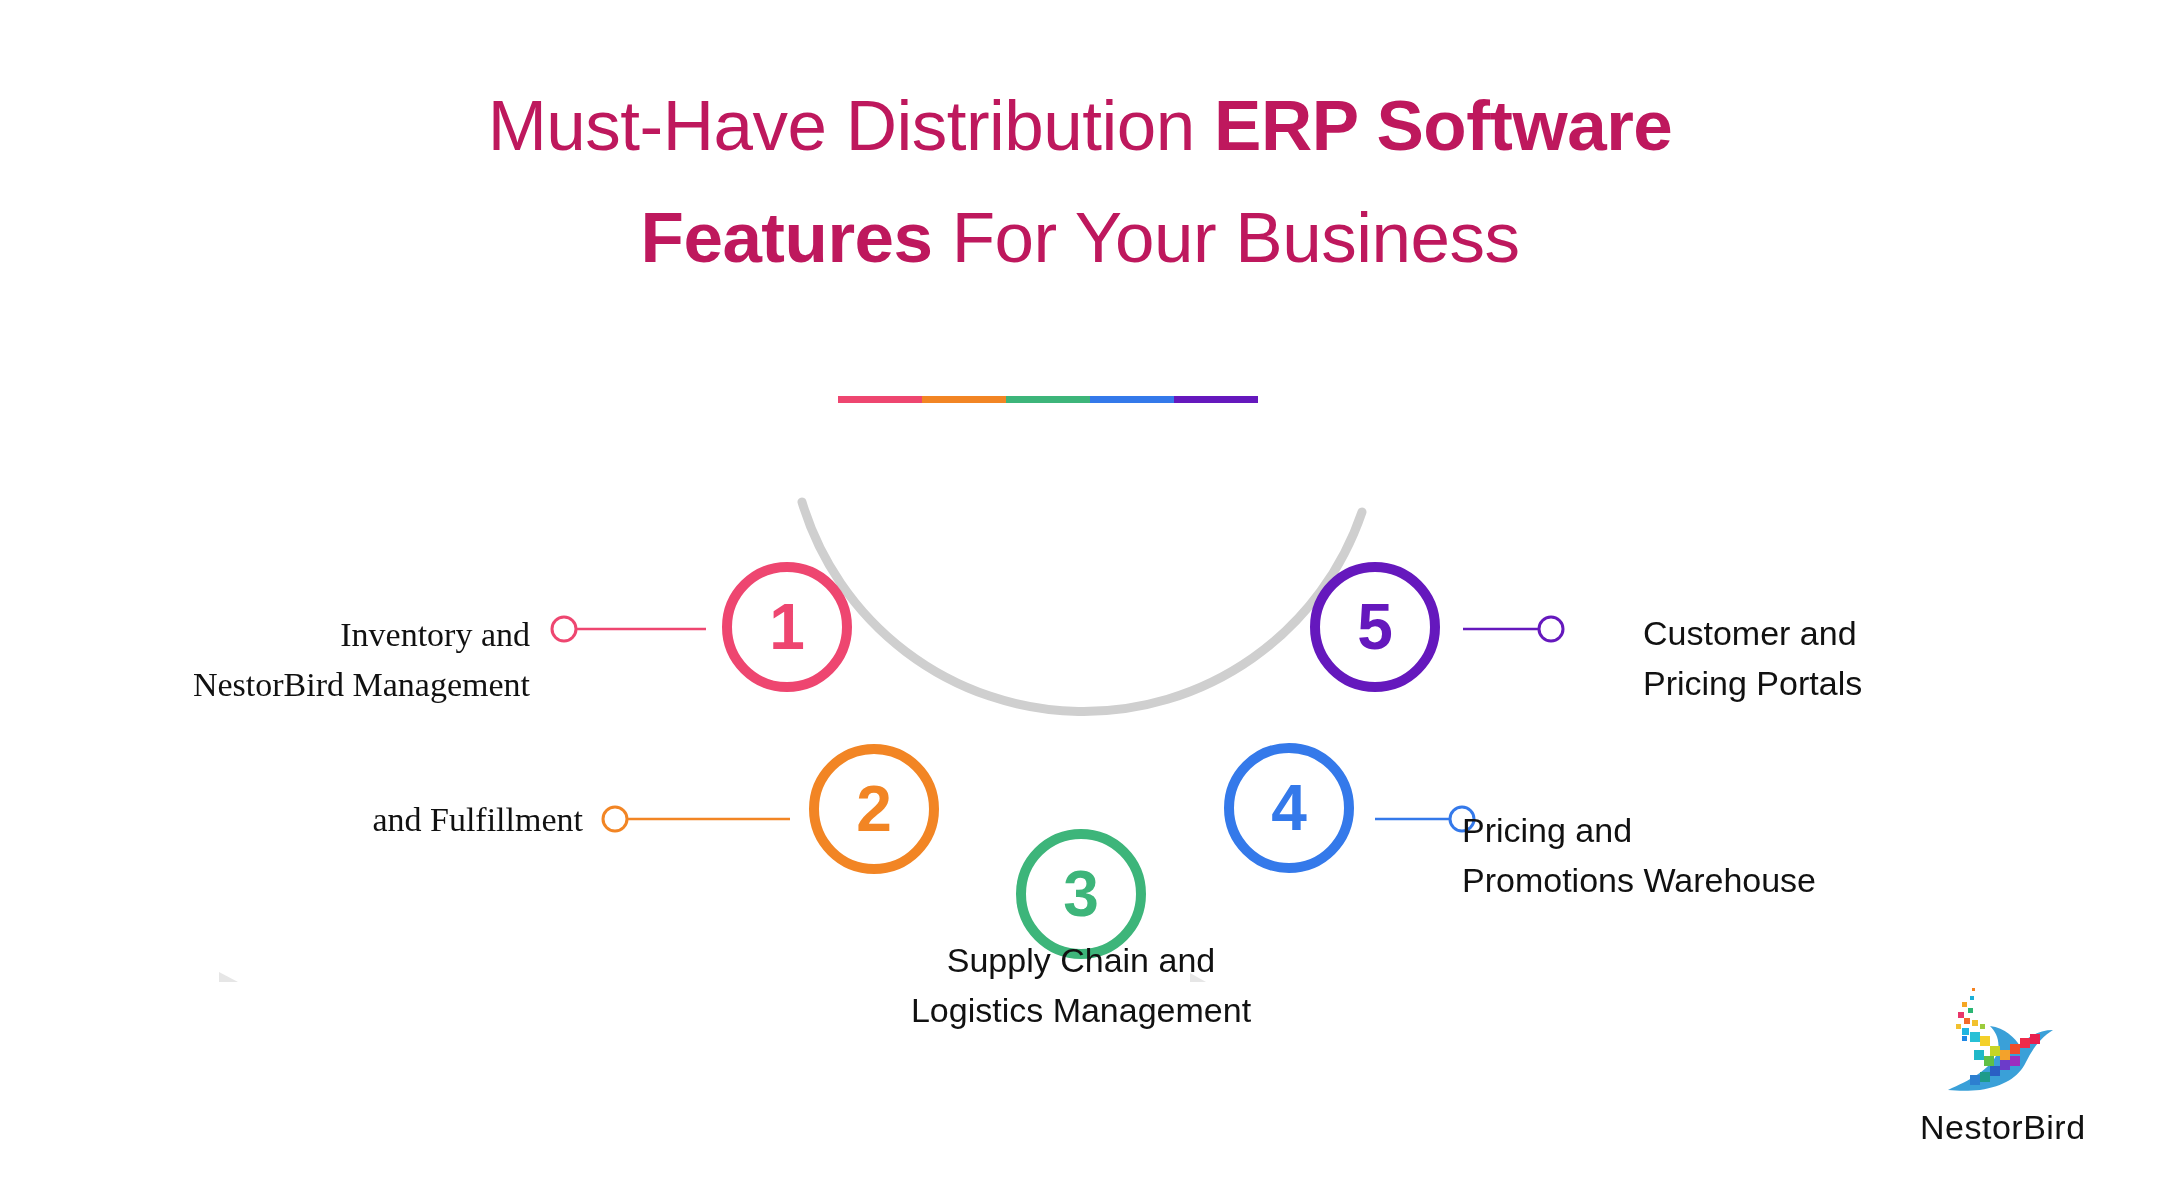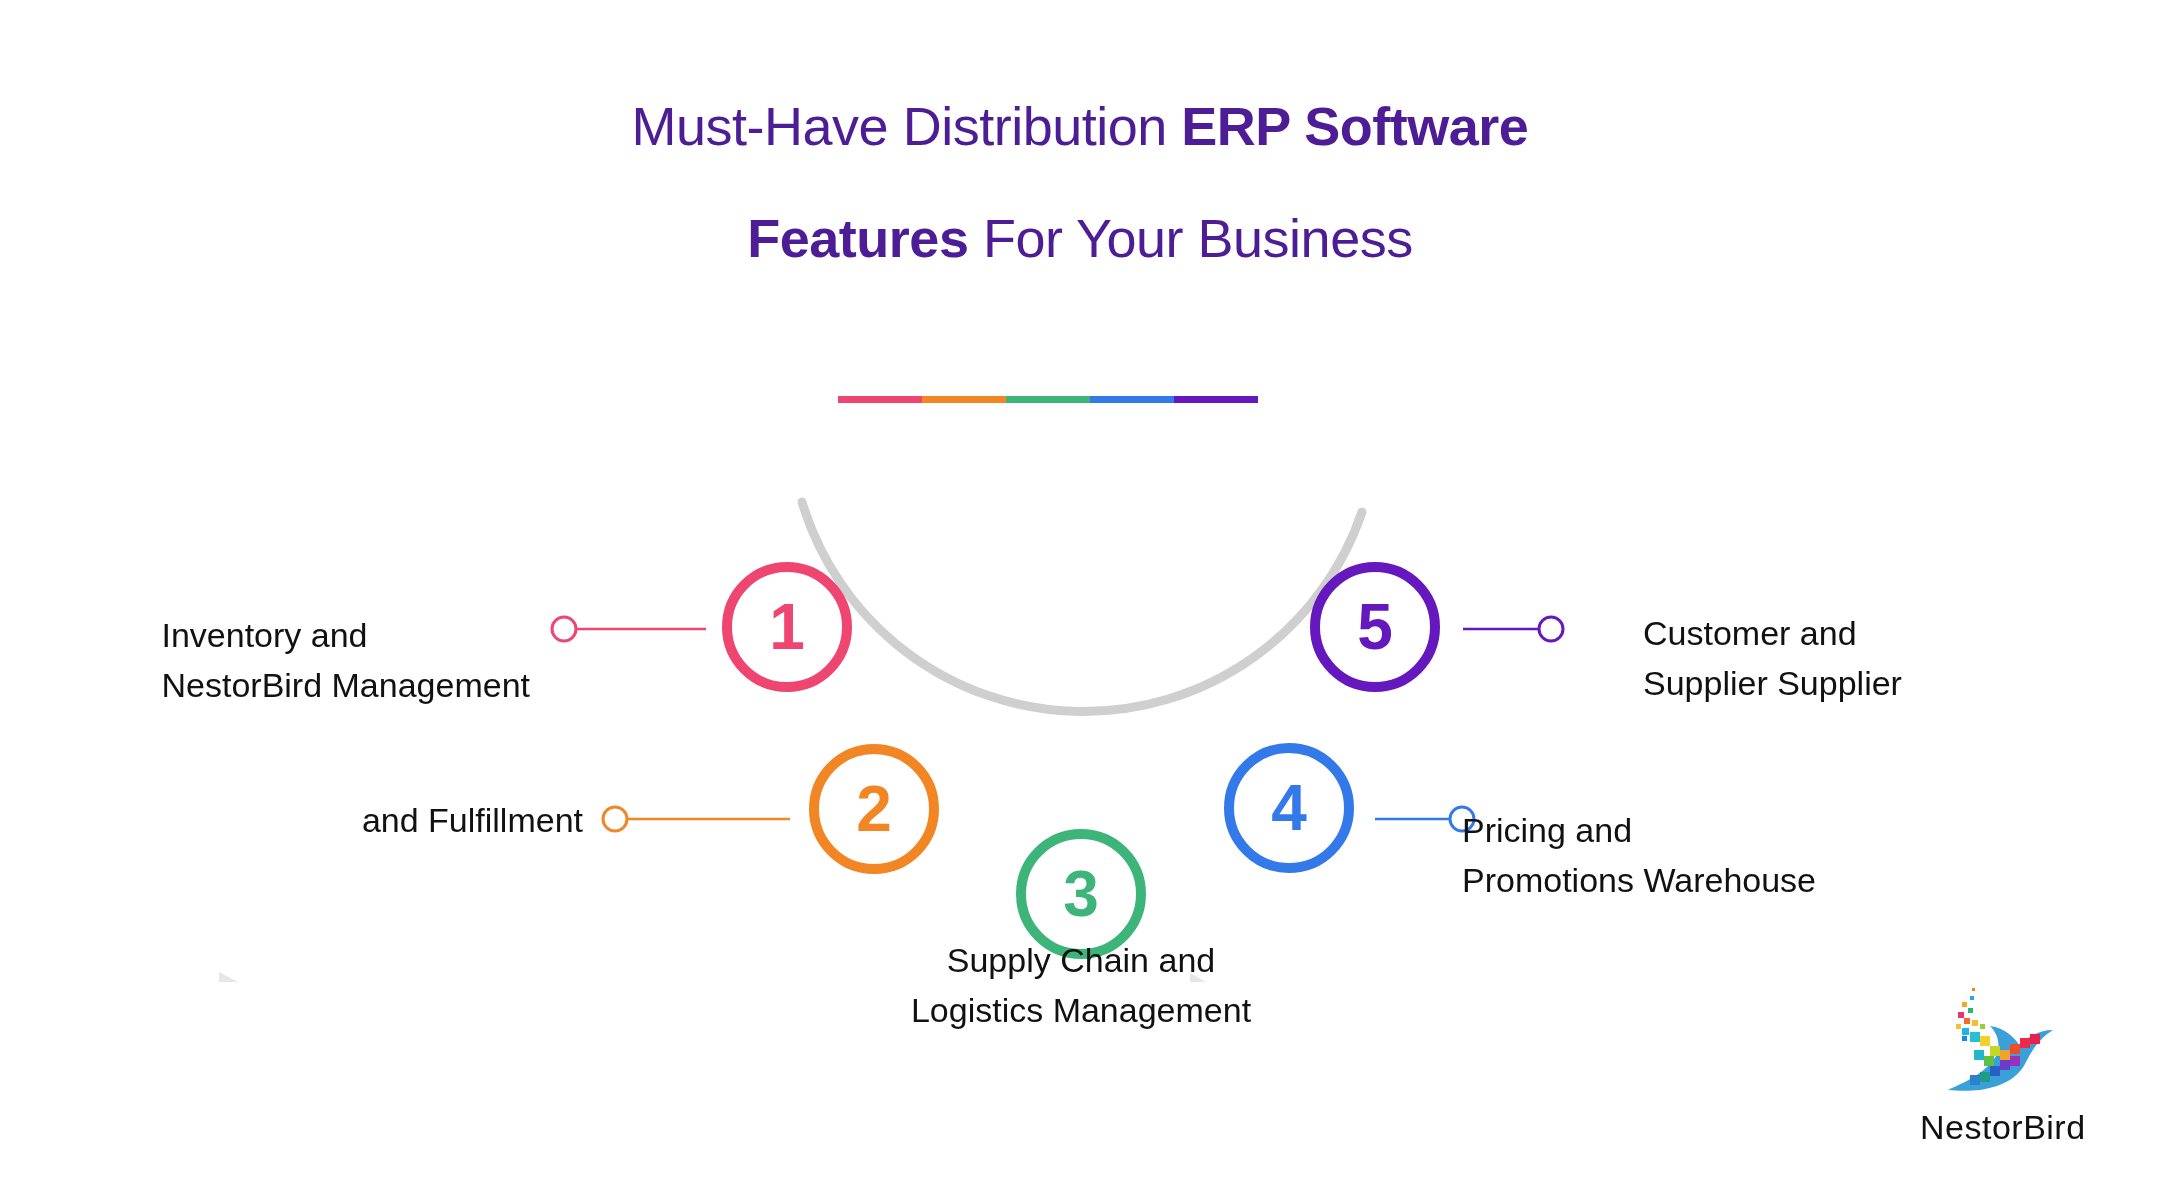--- a/index.html
+++ b/index.html
@@ -1,34 +1,34 @@
 <!DOCTYPE html>
 <html><head>
 <meta charset="utf-8">
 <style>
   html, body { margin: 0; padding: 0; background: #ffffff; }
   body { width: 2160px; height: 1200px; position: relative; overflow: hidden;
          font-family: "Liberation Sans", "DejaVu Sans", sans-serif; color: #111111; }
   .title {
     position: absolute; left: 0; top: 70px; width: 2160px;
-    text-align: center; font-size: 54px; line-height: 112px;
-    letter-spacing: -0.5px; color: #4c1d95;
+    text-align: center; font-size: 71px; line-height: 112px;
+    letter-spacing: -0.5px; color: #be185d;
   }
   .title .line { display: block; white-space: nowrap; }
   .title b { font-weight: 700; }
   .title span.reg { font-weight: 400; }
   .colorbar { position: absolute; left: 838px; top: 396px; height: 7px; display: flex; }
   .colorbar .seg { width: 84px; height: 7px; }
   svg.diagram { position: absolute; left: 0; top: 0; }
   .label {
     position: absolute; font-size: 34px; line-height: 50px; color: #111111;
     white-space: nowrap;
   }
   .label .l { display: block; }
-  .label.right-align { text-align: left; }
+  .label.right-align { text-align: right; font-family: Liberation Serif, serif; }
   .label.center-align { text-align: center; }
   .num {
     position: absolute; width: 130px; height: 130px; line-height: 130px;
     text-align: center; font-size: 64px; font-weight: 700;
   }
   .logo { position: absolute; left: 1900px; top: 980px; width: 240px; height: 180px; }
   .logo-text {
     position: absolute; left: 1920px; top: 1108px; font-size: 34px;
     letter-spacing: 0.5px; color: #111111; font-weight: 400;
   }
@@ -96,21 +96,21 @@
 <div class="label center-align" style="left:781px; width:600px; top:935px;">
   <span class="l">Supply Chain and</span>
   <span class="l">Logistics Management</span>
 </div>
 <div class="label" style="left:1450px; top:805px;margin-left:12px;">
   <span class="l">Pricing and</span>
   <span class="l">Promotions Warehouse</span>
 </div>
 <div class="label" style="left:1600px; top:608px;margin-left:43px;">
   <span class="l">Customer and</span>
-  <span class="l">Supplier Supplier</span>
+  <span class="l">Pricing Portals</span>
 </div>
 
 <svg class="logo" viewBox="0 0 240 180">
 
   <path d="M48 110 C 70 100, 90 90, 98 72 C 100 60, 96 52, 90 46 C 105 48, 115 58, 120 66 C 128 56, 140 50, 153 50 C 140 58, 132 70, 126 82 C 118 98, 104 106, 80 110 C 70 111, 58 111, 48 110 Z" fill="#3aa0d8"></path>
   <rect x="70" y="95" width="10" height="10" fill="#2d7fd0"></rect>
   <rect x="80" y="92" width="10" height="10" fill="#1e9b8a"></rect>
   <rect x="90" y="86" width="10" height="10" fill="#2a5fc4"></rect>
   <rect x="100" y="80" width="10" height="10" fill="#6c3bc9"></rect>
   <rect x="110" y="76" width="10" height="10" fill="#9b2fbf"></rect>

